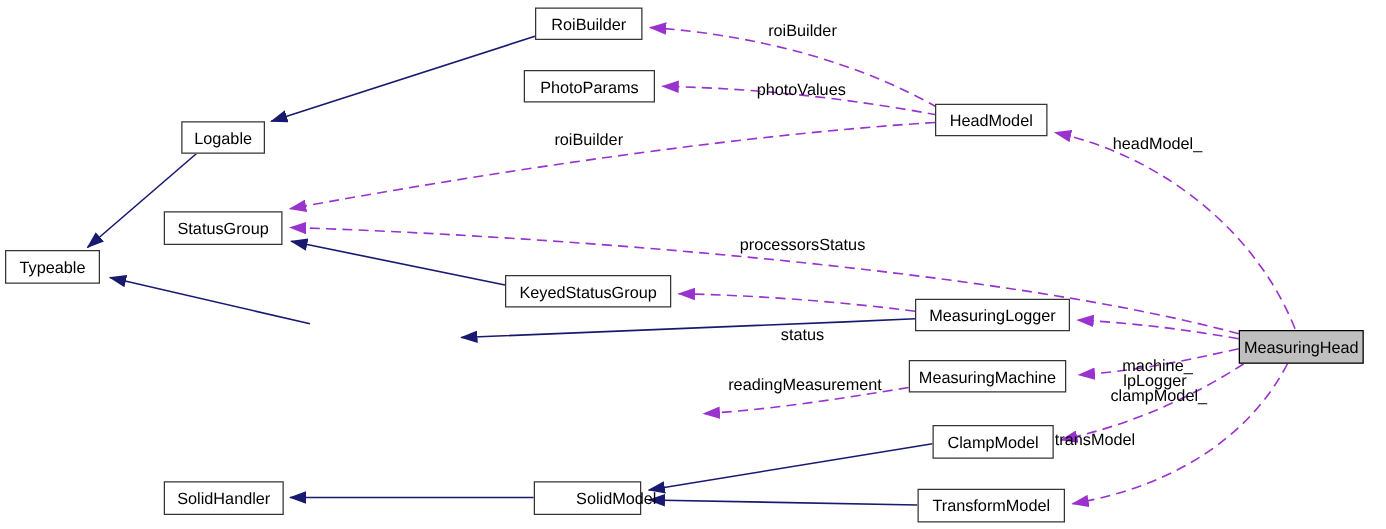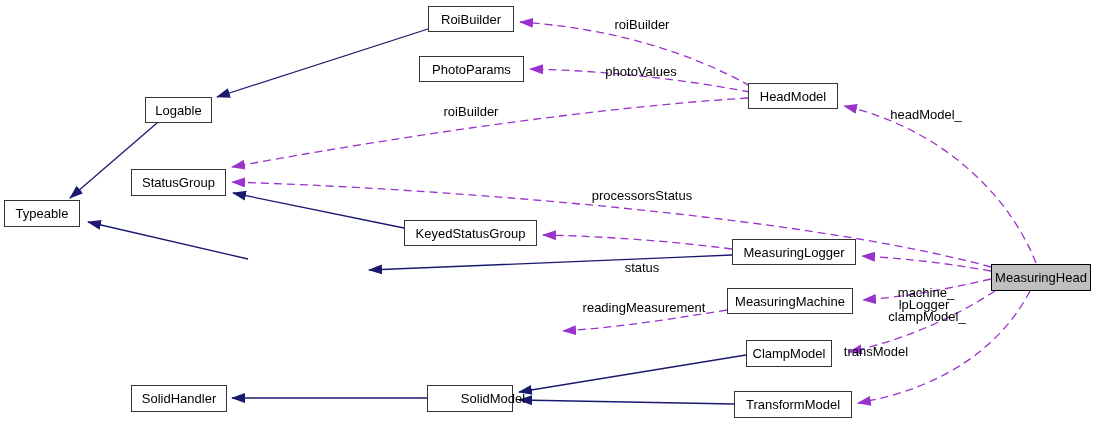--- a/index.html
+++ b/index.html
@@ -81,21 +81,21 @@
   <div class="node" style="left:145px; top:97px;  width:67px;  height:26px;">Logable</div>
   <div class="node" style="left:131px; top:169px; width:95px;  height:27px;">StatusGroup</div>
   <div class="node" style="left:428px; top:6px;   width:86px;  height:26px;">RoiBuilder</div>
   <div class="node" style="left:419px; top:56px;  width:105px; height:26px;">PhotoParams</div>
   <div class="node" style="left:404px; top:220px; width:133px; height:26px;">KeyedStatusGroup</div>
   <div class="node" style="left:131px; top:385px; width:96px;  height:27px;">SolidHandler</div>
   <div class="node" style="left:427px; top:385px; width:86px;  height:27px;padding-left:46px;">SolidModel</div>
   <div class="node" style="left:748px; top:83px;  width:90px;  height:26px;">HeadModel</div>
   <div class="node" style="left:732px; top:239px; width:124px; height:26px;">MeasuringLogger</div>
   <div class="node" style="left:727px; top:288px; width:126px; height:26px;">MeasuringMachine</div>
-  <div class="node" style="left:746px; top:340px; width:86px;  height:27px;">ClampModel</div>
+  <div class="node" style="left:746px; top:340px; width:97px;  height:27px;">ClampModel</div>
   <div class="node" style="left:734px; top:391px; width:118px; height:27px;">TransformModel</div>
   <div class="node node-target" style="left:991px; top:264px; width:100px; height:27px;">MeasuringHead</div>
 
   <span class="edge-label" style="left:642px; top:17px;">roiBuilder</span>
   <span class="edge-label" style="left:641px; top:64px;">photoValues</span>
   <span class="edge-label" style="left:471px; top:104px;">roiBuilder</span>
   <span class="edge-label" style="left:926px; top:107px;">headModel_</span>
   <span class="edge-label" style="left:642px; top:188px;">processorsStatus</span>
   <span class="edge-label" style="left:642px; top:224px;margin-top:36px;">status</span>
   <span class="edge-label" style="left:924px; top:249px;margin-top:48px;">lpLogger</span>

